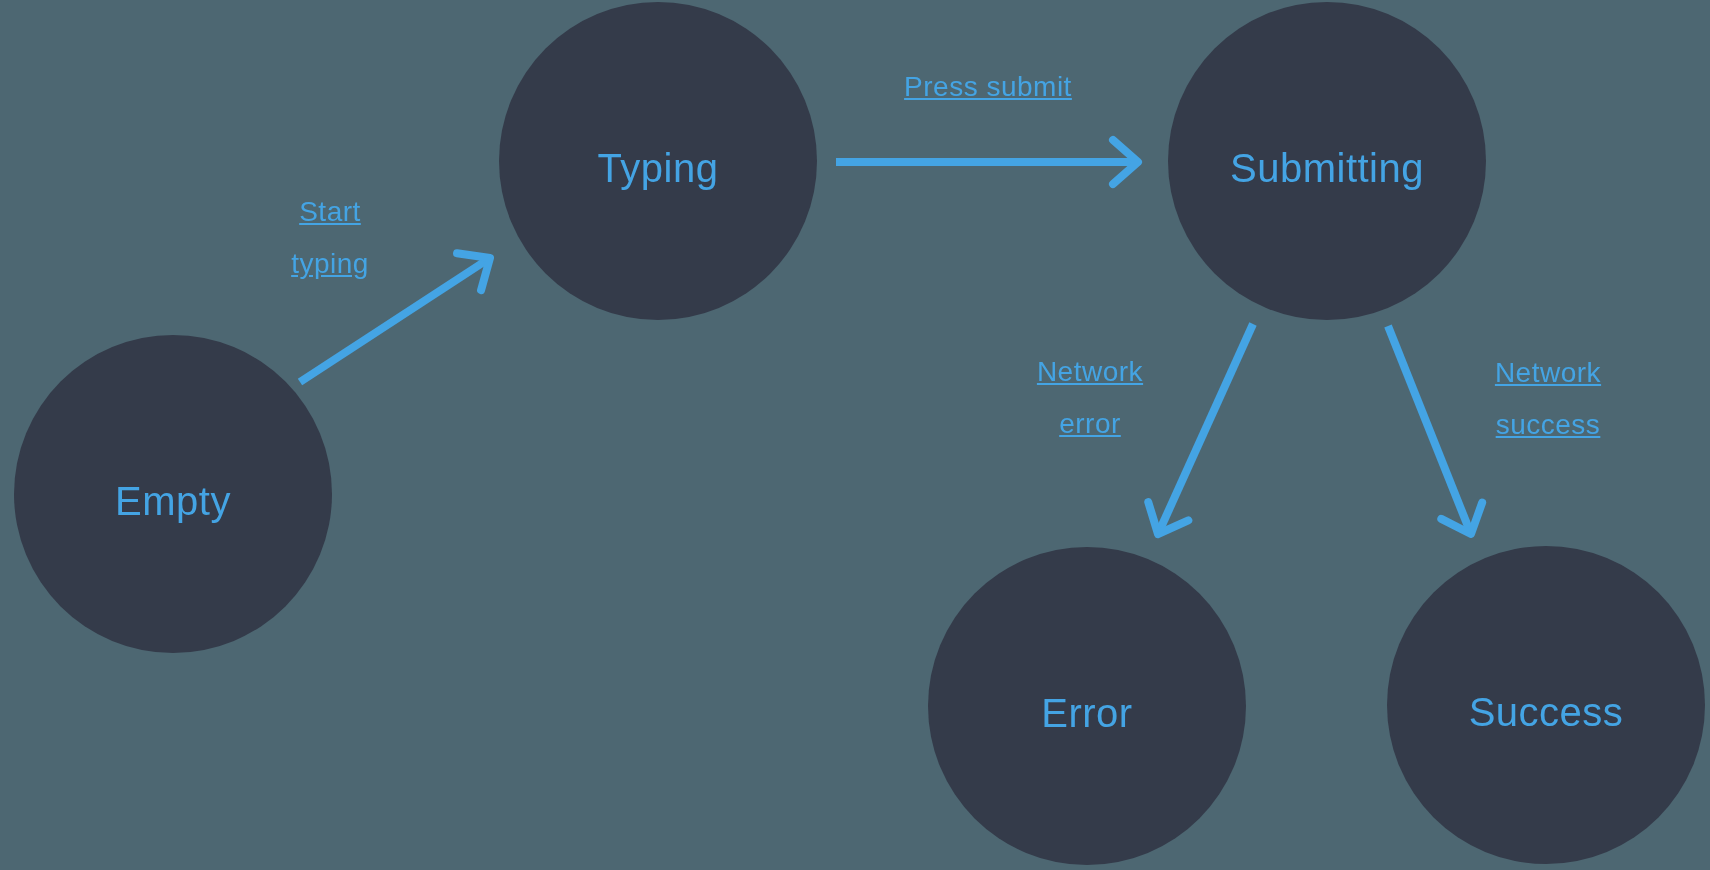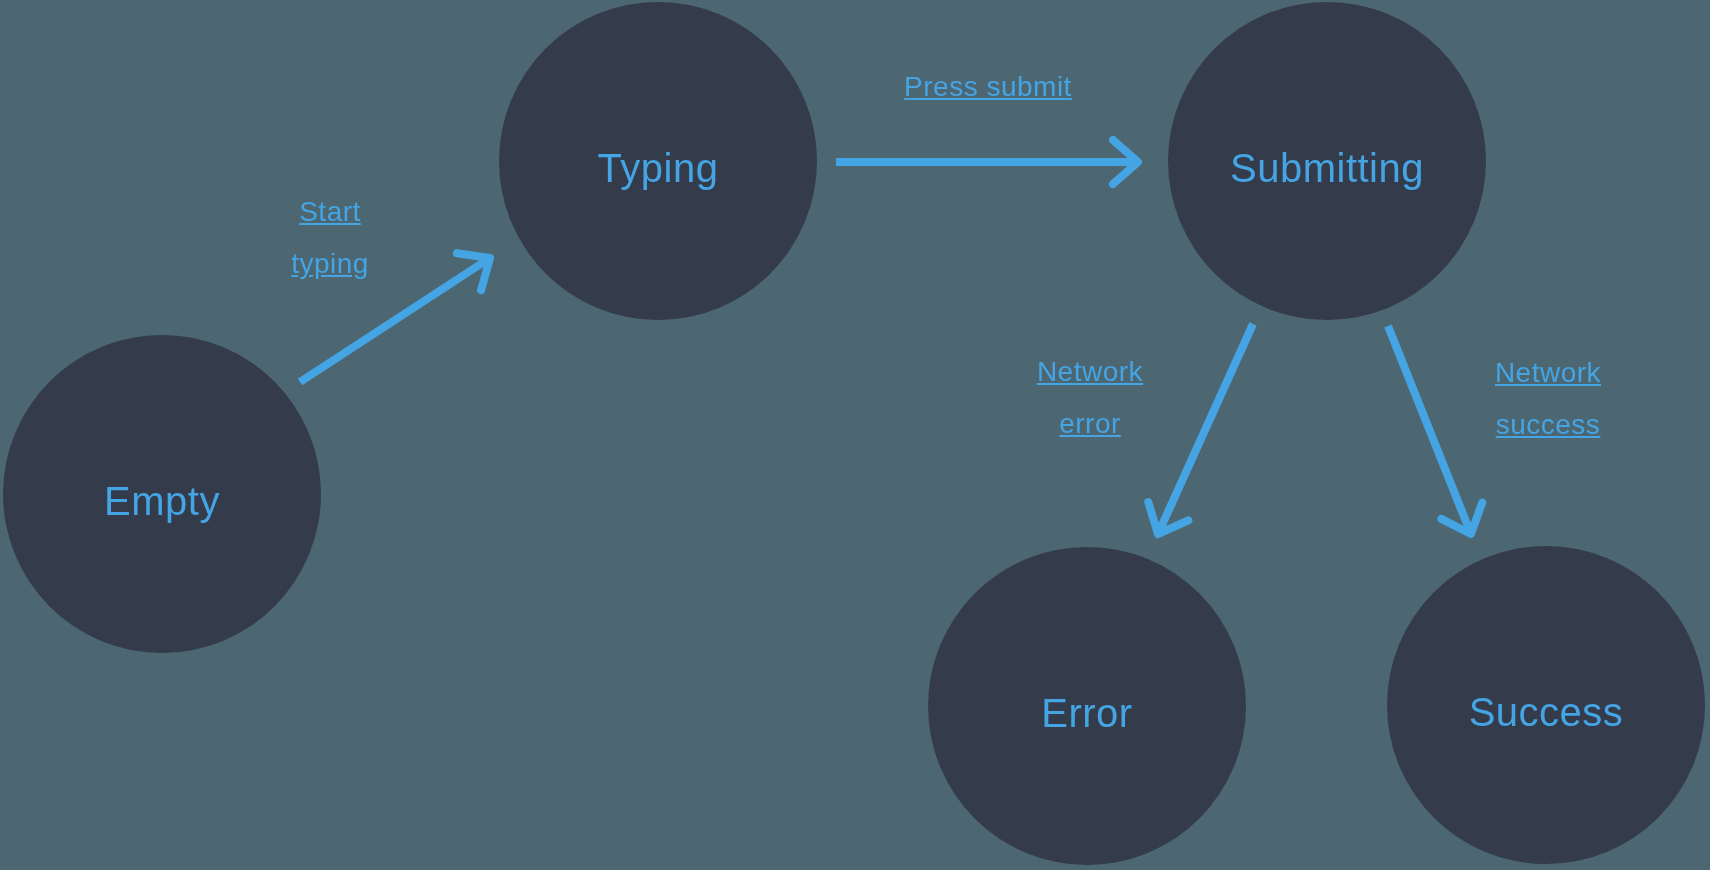--- a/index.html
+++ b/index.html
@@ -65,21 +65,21 @@
     letter-spacing: 0.5px;
     text-align: center;
     white-space: pre-line;
     text-decoration: underline;
   }
   .edge-label.start-typing   { left: 230px;  top: 186px; width: 200px; }
   .edge-label.press-submit   { left: 828px;  top: 61px;  width: 320px; }
   .edge-label.network-error  { left: 990px;  top: 346px; width: 200px; }
   .edge-label.network-success{ left: 1448px; top: 347px; width: 200px; }
 
-  .node.empty      { left: 3px;    top: 335px; }
+  .node.empty      { left: 14px;    top: 335px; }
   .node.typing     { left: 499px;  top: 2px; }
   .node.submitting { left: 1168px; top: 2px; align-items: center; }
   .node.error      { left: 928px;  top: 547px; }
   .node.success    { left: 1387px; top: 546px; }
 </style>
 </head>
 <body>
 
 <div class="canvas">
 

